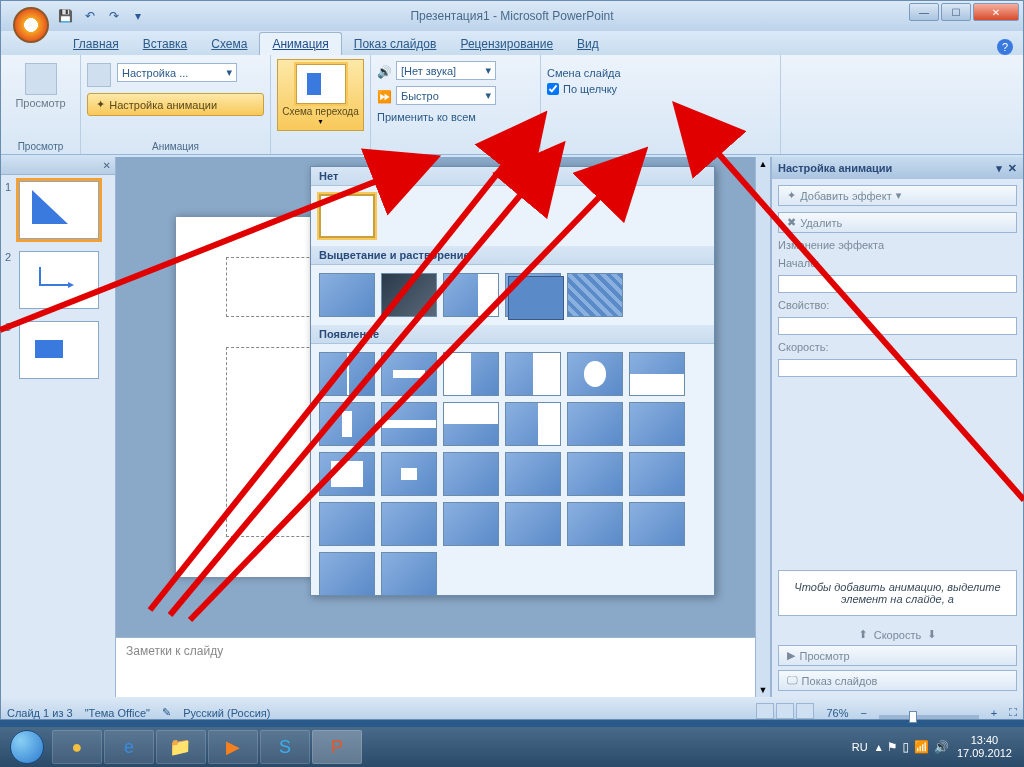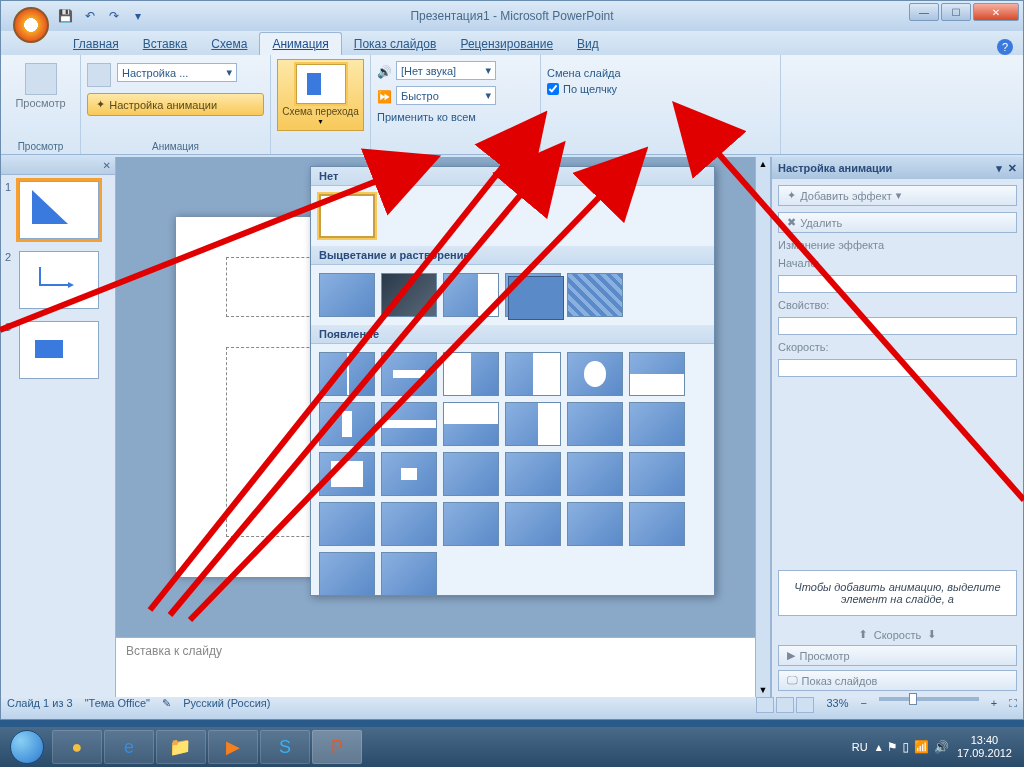--- a/index.html
+++ b/index.html
@@ -51,21 +51,21 @@
 
 .task-pane { width:252px; background:#dce8f5; border-left:1px solid #9ab6d4; display:flex; flex-direction:column; font-size:11px; }
 .task-header { height:22px; background:linear-gradient(#c8dcef,#aac4e0); padding:3px 6px; color:#2a4a7a; font-weight:bold; display:flex; align-items:center; justify-content:space-between; }
 .task-body { padding:6px; flex:1; display:flex; flex-direction:column; gap:6px; }
 .task-btn { background:linear-gradient(#f5f9fd,#dce8f5); border:1px solid #9ab6d4; padding:3px 8px; color:#7a8a9a; display:flex; align-items:center; gap:4px; }
 .task-lbl { color:#7a8a9a; font-size:11px; }
 .task-combo { background:#fff; border:1px solid #9ab6d4; height:18px; width:100%; }
 .task-msg { background:#fff; border:1px solid #9ab6d4; padding:10px; text-align:center; font-style:italic; color:#3a4a5a; font-size:11px; margin-top:auto; }
 .task-footer { padding:6px; display:flex; flex-direction:column; gap:4px; }
 
-.status-bar { position:absolute; bottom:0; left:0; right:0; height:22px; background:linear-gradient(#dce8f5,#bcd3eb); display:flex; align-items:flex-start; font-size:11px; color:#2a5a8a; padding:0 6px; gap:12px; }
+.status-bar { position:absolute; bottom:0; left:0; right:0; height:22px; background:linear-gradient(#dce8f5,#bcd3eb); display:flex; align-items:flex-end; font-size:11px; color:#2a5a8a; padding:0 6px; gap:12px; }
 .status-bar .spacer { flex:1; }
 .view-btns { display:flex; gap:2px; }
 .view-btn { width:18px; height:16px; background:#cfe0f2; border:1px solid #9ab6d4; }
 .zoom-slider { width:100px; height:4px; background:#9ab6d4; position:relative; }
 .zoom-thumb { position:absolute; left:30%; top:-4px; width:8px; height:12px; background:#fff; border:1px solid #6a8caf; }
 
 
 .gallery-pop { position:absolute; top:166px; left:310px; width:405px; height:430px; background:#eaf2fb; border:1px solid #6a8caf; box-shadow:2px 2px 8px rgba(0,0,0,.3); z-index:20; overflow:hidden; }
 .gal-section-h { background:linear-gradient(#d8e6f5,#c8dcef); padding:3px 8px; font-size:11px; font-weight:bold; color:#2a4a7a; border-bottom:1px solid #aac4e0; }
 .gal-row { display:flex; flex-wrap:wrap; gap:6px; padding:8px; }
@@ -198,21 +198,21 @@
       </div>
     </div>
 
     <div class="slide-area">
       <div class="slide-canvas">
         <div class="slide-white">
           <div class="placeholder" style="top:40px;left:50px;right:50px;height:60px"></div>
           <div class="placeholder" style="top:130px;left:50px;right:50px;bottom:40px"></div>
         </div>
       </div>
-      <div class="notes-area"><span>Вставка к слайду</span></div>
+      <div class="notes-area"><span>Заметки к слайду</span></div>
     </div>
 
     <div style="width:16px;background:#cfe0f2;border-left:1px solid #9ab6d4;border-right:1px solid #9ab6d4;display:flex;flex-direction:column;justify-content:space-between;align-items:center;padding:2px 0">
       <span style="font-size:9px">▲</span>
       <span style="font-size:9px">▼</span>
     </div>
 
     <div class="task-pane">
       <div class="task-header">
         <span>Настройка анимации</span>
@@ -262,21 +262,21 @@
     <span>Слайд 1 из 3</span>
     <span>"Тема Office"</span>
     <span>✎</span>
     <span>Русский (Россия)</span>
     <div class="spacer"></div>
     <div class="view-btns">
       <div class="view-btn"></div>
       <div class="view-btn"></div>
       <div class="view-btn"></div>
     </div>
-    <span>33%</span>
+    <span>76%</span>
     <span>−</span>
     <div class="zoom-slider">
         <div class="zoom-thumb"></div>
       </div>
     <span>+</span>
     <span>⛶</span>
   </div>
 
 </div>
 

